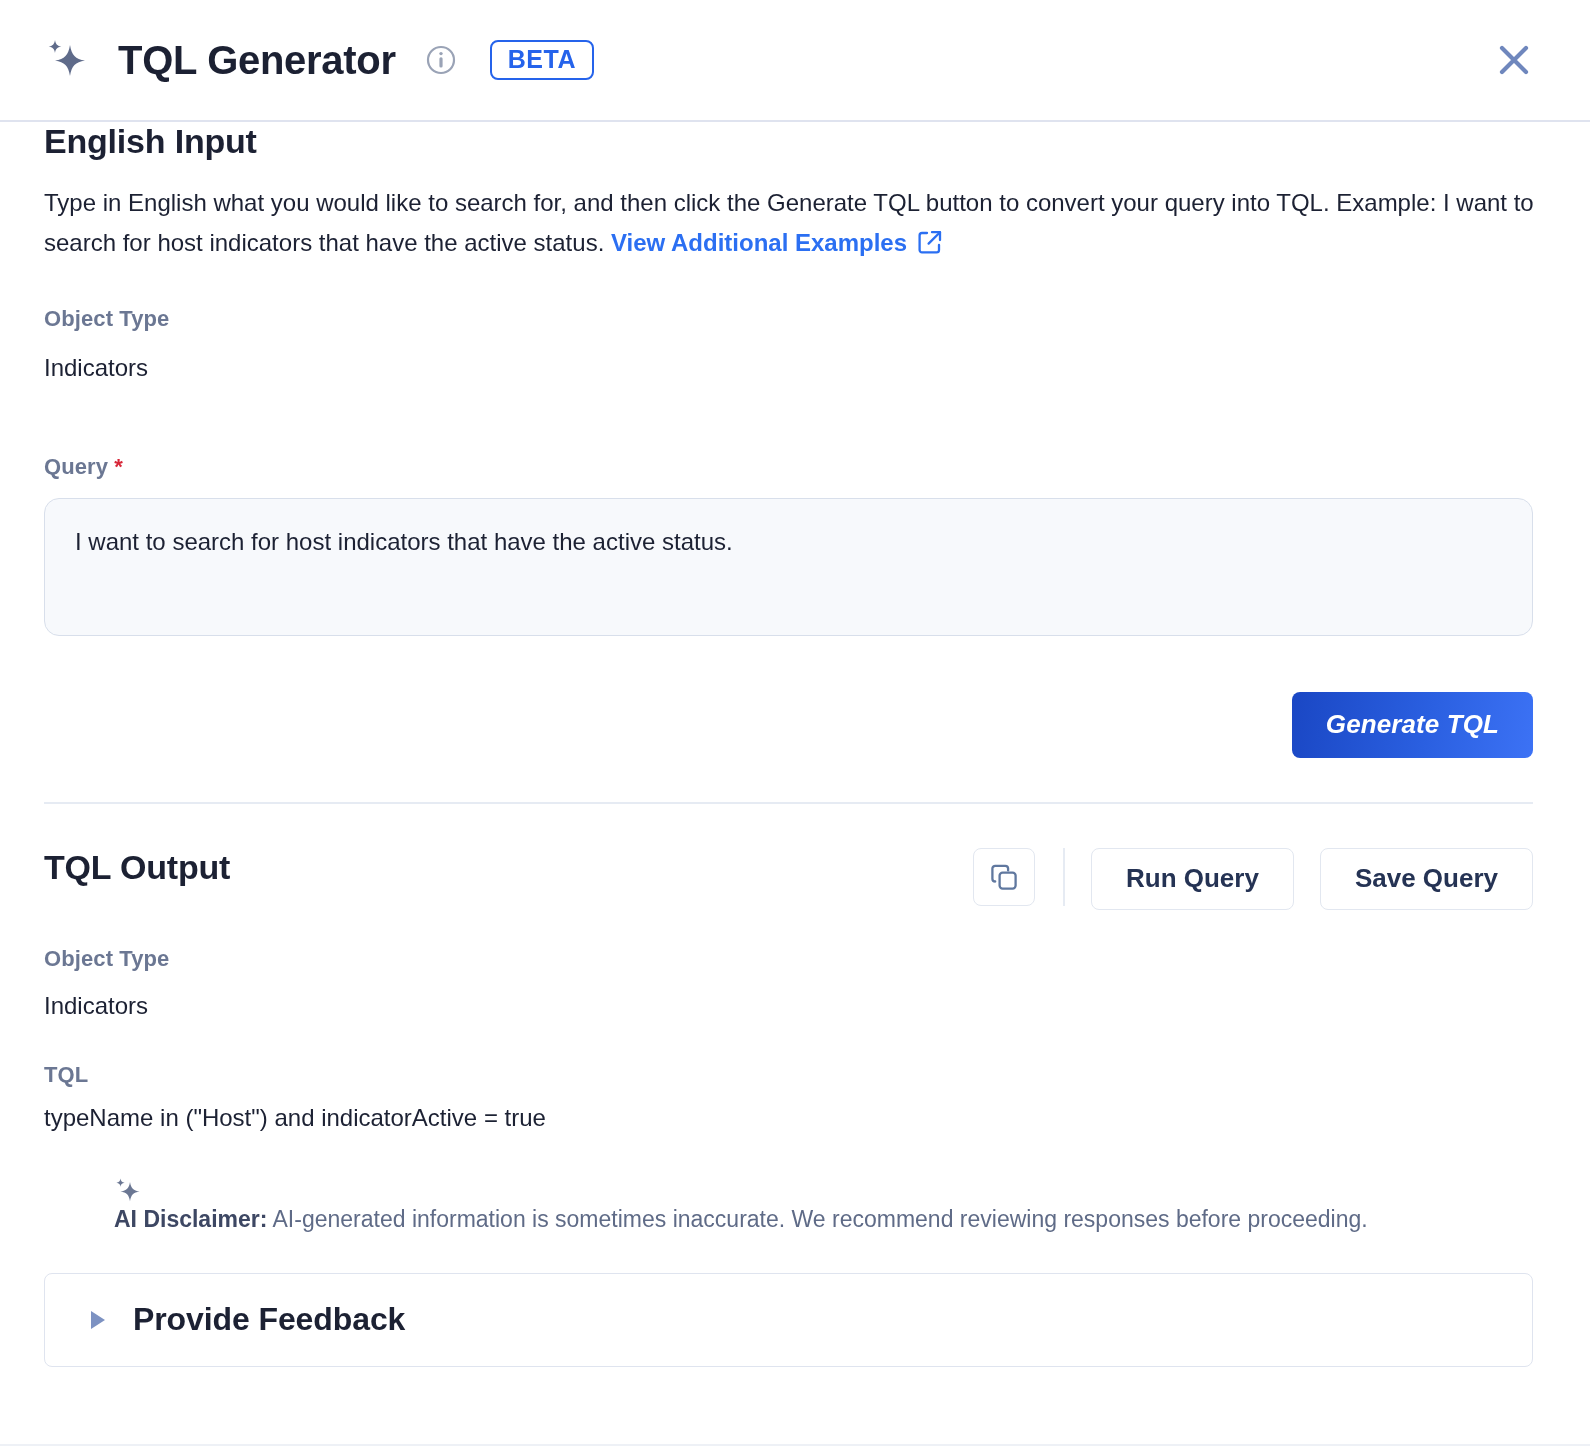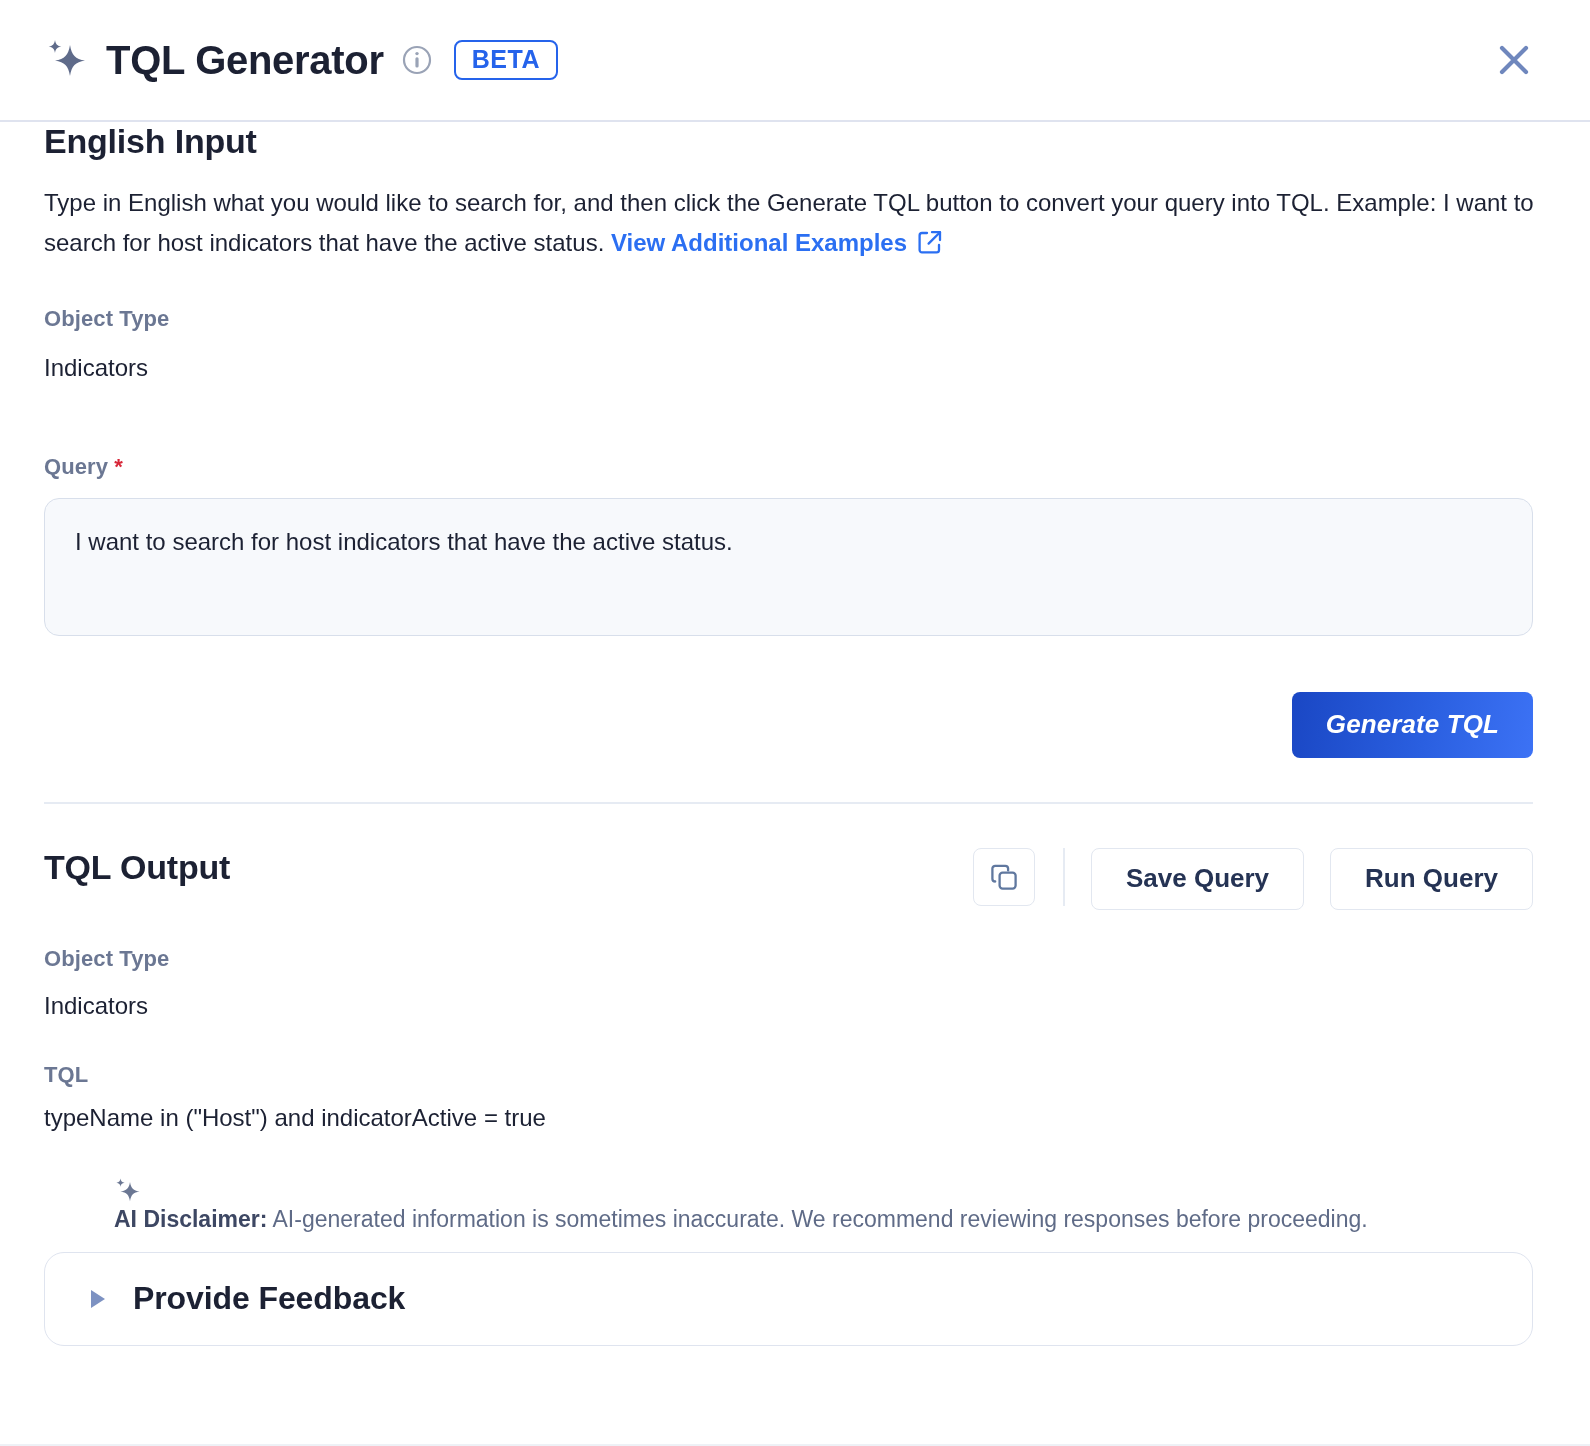--- a/index.html
+++ b/index.html
@@ -26,21 +26,21 @@
     height: 122px;
     background: #ffffff;
     border-bottom: 2px solid #dfe3ef;
     display: flex;
     align-items: center;
     padding: 0 40px 0 44px;
   }
   .header-left {
     display: flex;
     align-items: center;
-    gap: 0;
+    gap: 12px;
     flex: 1;
   }
   .sparkle-icon {
     width: 42px; height: 42px;
     display: block;
     margin-right: 20px;
     flex: none;
   }
   .app-title {
     font-size: 40px;
@@ -238,23 +238,23 @@
   .disc-text {
     font-size: 23px;
     color: #5f6b87;
     line-height: 1.35;
   }
   .disc-text b { color: #3d4763; font-weight: bold; }
 
   .feedback-box {
     width: 1489px;
     height: 94px;
-    margin-top: 17px;
+    margin-top: 38px;
     border: 1.5px solid #dfe4ef;
-    border-radius: 20px;
+    border-radius: 8px;
     background: #fff;
     display: flex;
     align-items: center;
     padding-left: 46px;
     cursor: pointer;
   }
   .caret {
     width: 0; height: 0;
     border-left: 14px solid #7d92c2;
     border-top: 9px solid transparent;
@@ -334,22 +334,22 @@
 
     <div class="output-head">
       <div class="output-title">TQL Output</div>
       <button class="copy-btn">
         <svg width="30" height="30" viewBox="0 0 30 30">
           <path d="M6.2 19.5 A2.8 2.8 0 0 1 3.4 16.7 V6.6 A2.8 2.8 0 0 1 6.2 3.8 H16.3 A2.8 2.8 0 0 1 19.1 6.6 V8.4" fill="none" stroke="#60789f" stroke-width="2.3" stroke-linecap="round"></path>
           <rect x="10.6" y="10.6" width="16" height="16" rx="3" fill="none" stroke="#60789f" stroke-width="2.3"></rect>
         </svg>
       </button>
       <div class="vrule"></div>
+      <button class="ghost-btn">Run Query</button>
       <button class="ghost-btn">Save Query</button>
-      <button class="ghost-btn">Run Query</button>
     </div>
 
     <div style="margin-top:36px;" class="field-label">Object Type</div>
     <div style="margin-top:20px;" class="field-value">Indicators</div>
 
     <div style="margin-top:42px;" class="field-label">TQL</div>
     <div class="tql-line">typeName in ("Host") and indicatorActive = true</div>
 
     <div class="disclaimer">
       <svg class="disc-sparkle" viewBox="0 0 26 26">

